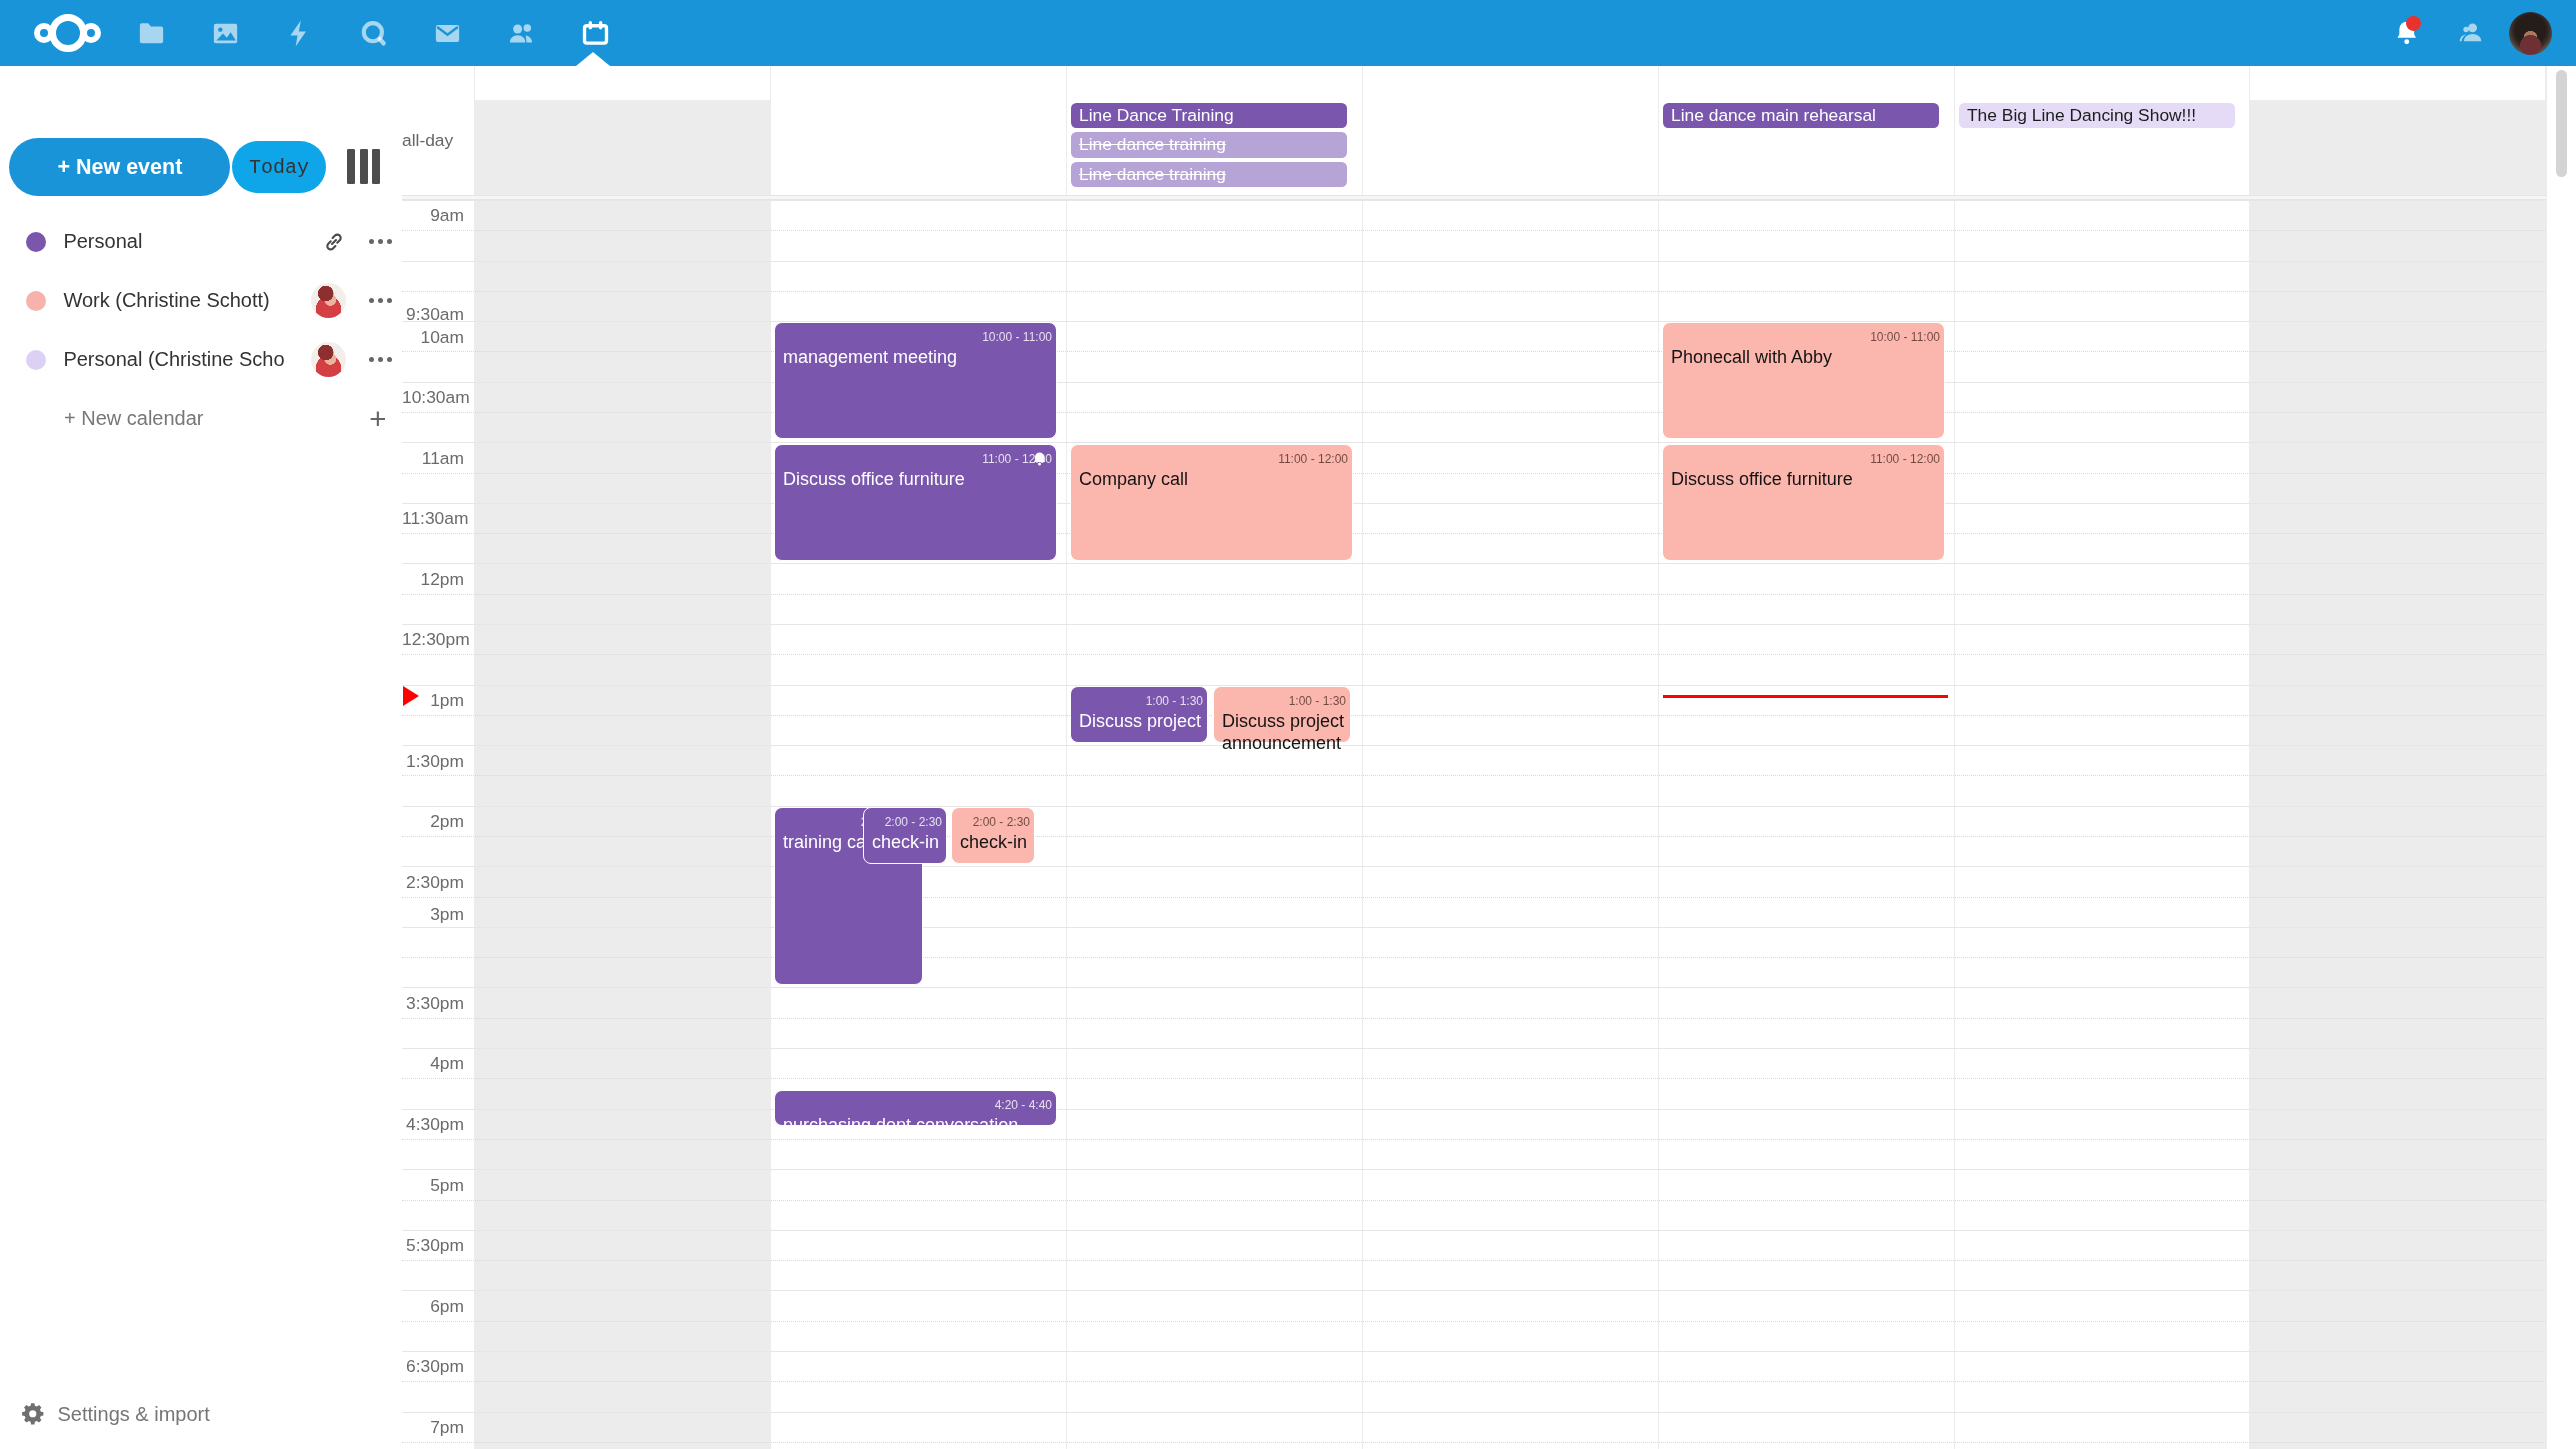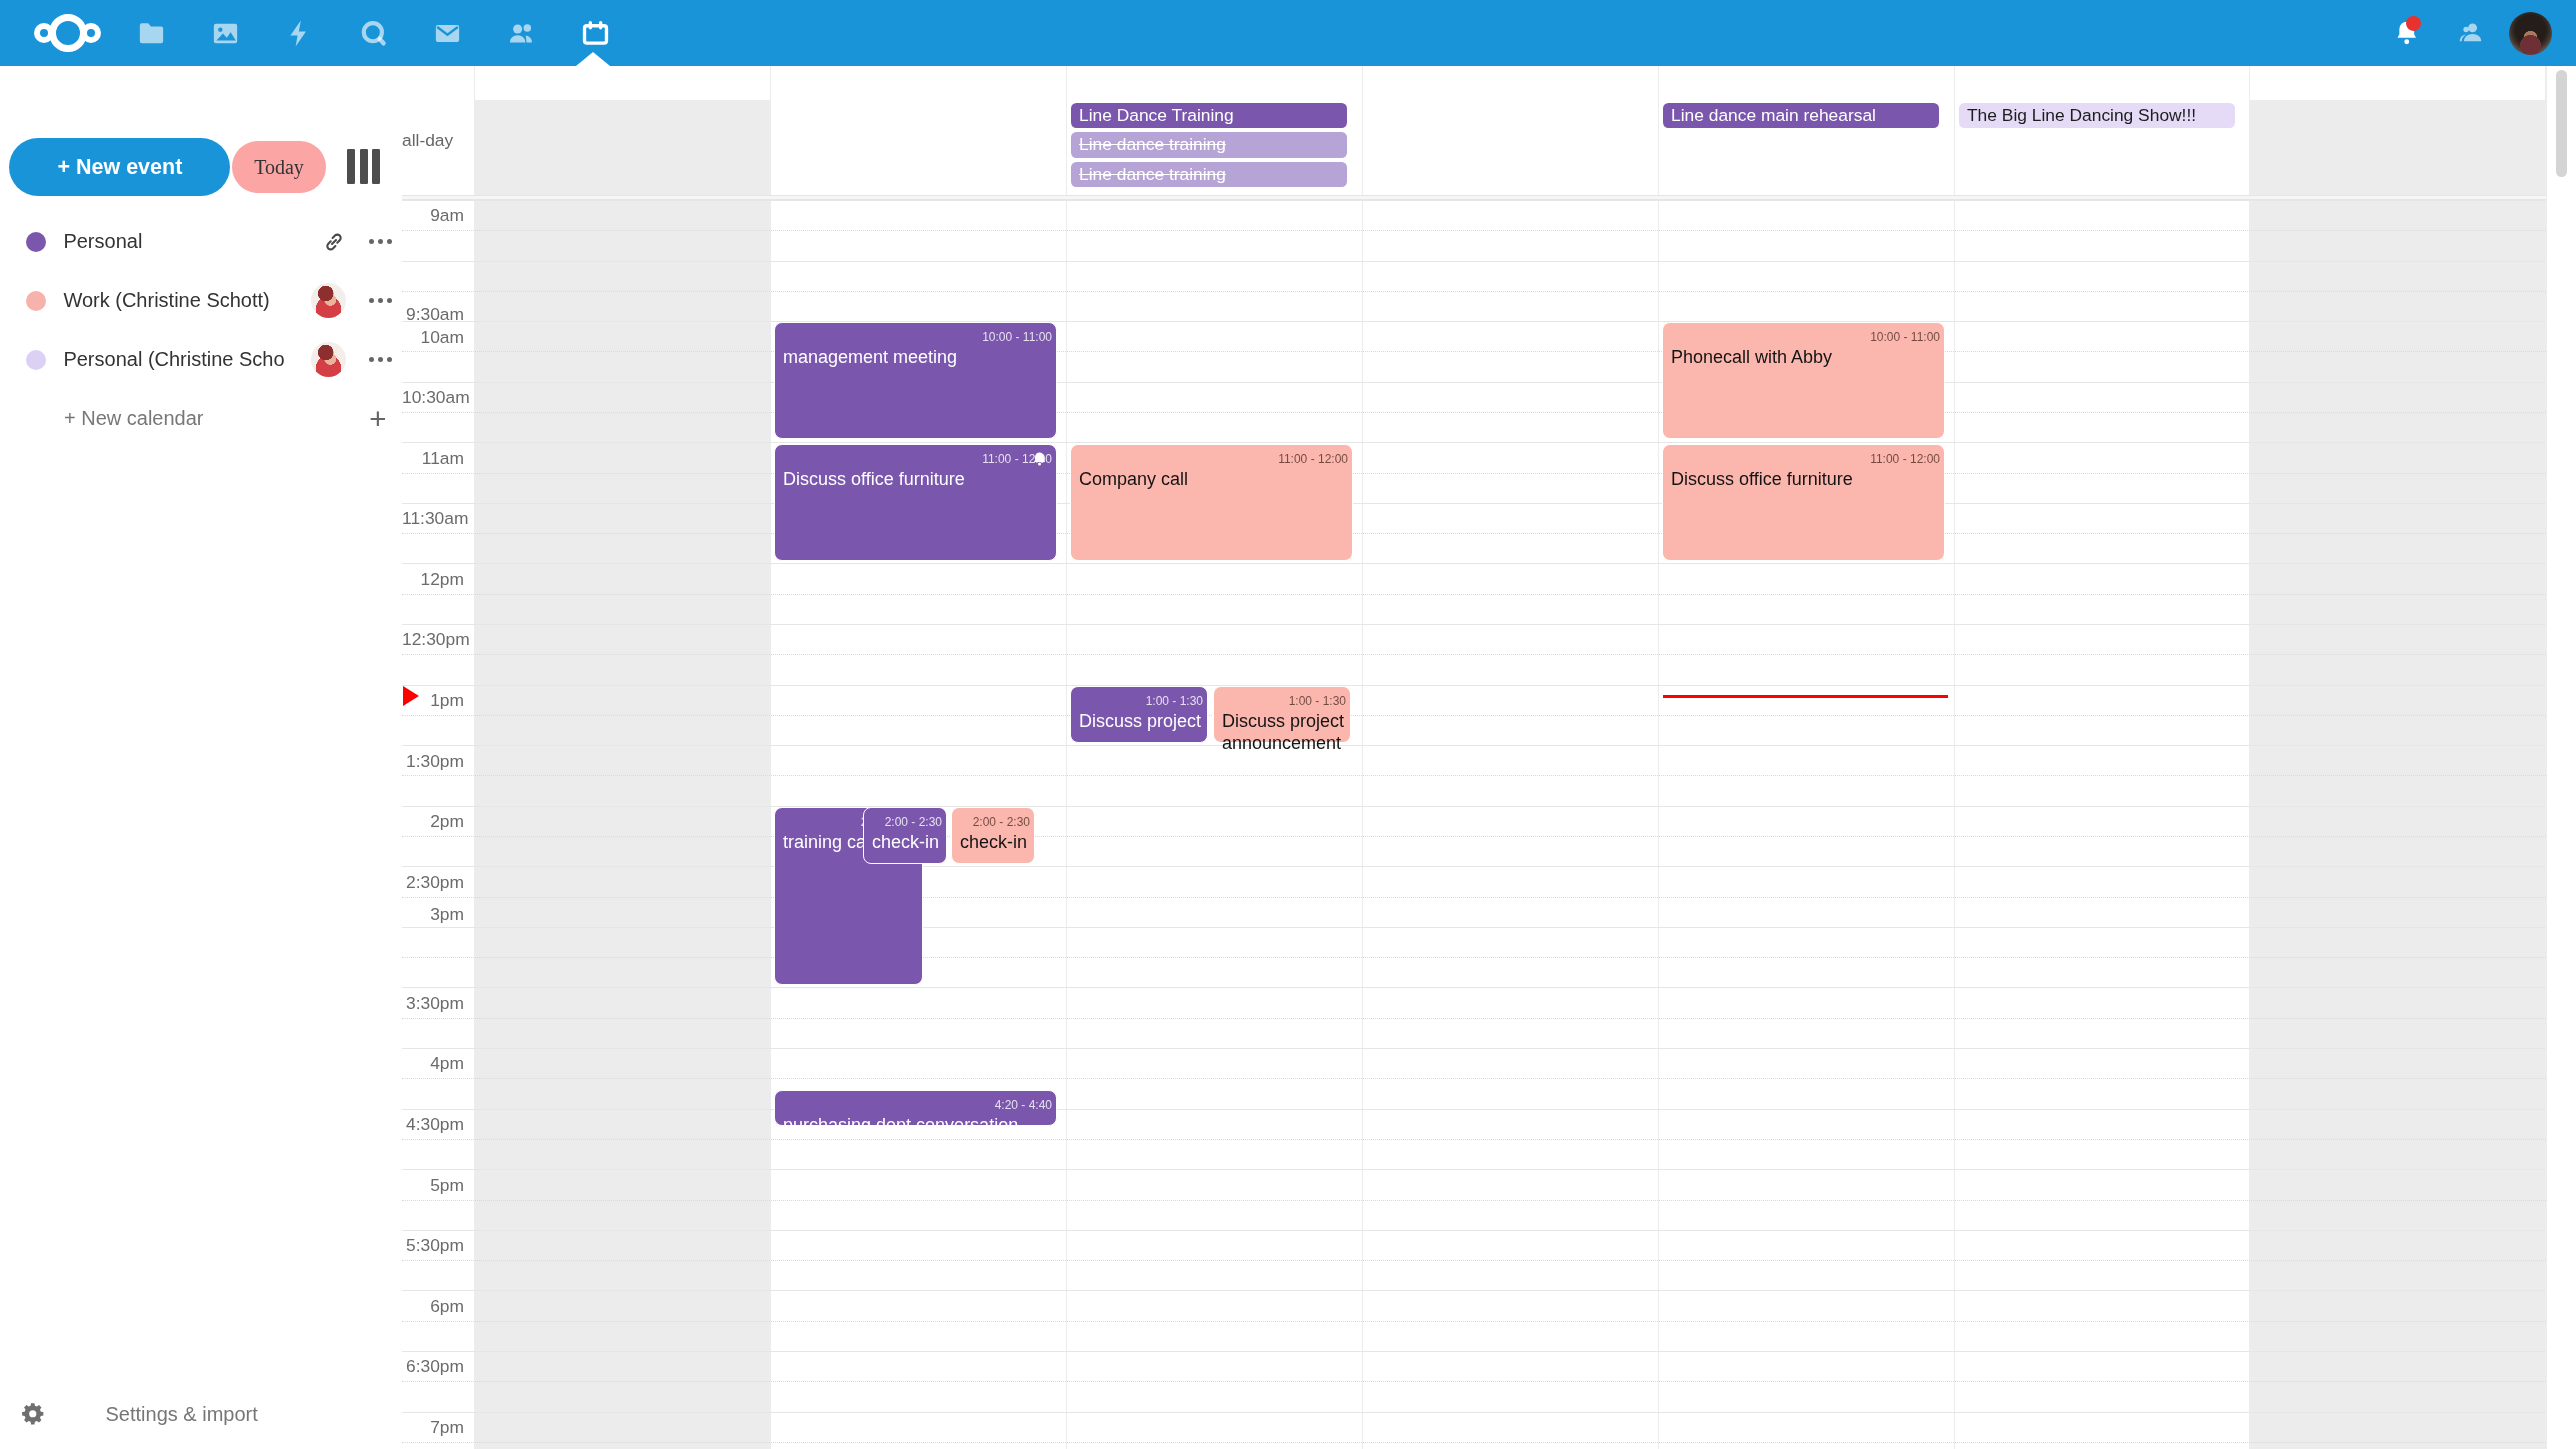--- a/index.html
+++ b/index.html
@@ -34,37 +34,37 @@
   .week-pill .nav.next { border-left:1.3px solid #dcdcdc; }
   .week-pill .wk-label { flex:1; display:flex; align-items:center; justify-content:center;
                          font-size:21px; color:#222; cursor:pointer; }
   .chev { width:13.4px; height:13.4px; border-top:2px solid #333; border-right:2px solid #333; }
   .chev.left { transform:rotate(-135deg); }
   .chev.right { transform:rotate(45deg); }
   .btn-new-event { position:absolute; left:9.4px; top:72px; width:221px; height:58px; border:none; border-radius:29px;
                    background:#1994d9; color:#fff; font-size:21.5px; font-weight:bold; cursor:pointer;
                    font-family:"Liberation Sans",sans-serif; }
   .btn-today { position:absolute; left:232px; top:75px; width:94px; height:52px; border:none; border-radius:26px;
-               background:#fca5a5; color:#333; font-size:20px; cursor:pointer; font-family:Liberation Serif, serif; }
+               background:#0ea5e9; color:#333; font-size:20px; cursor:pointer; font-family:Liberation Mono, monospace; }
   .view-toggle { position:absolute; left:347px; top:83px; display:flex; gap:4.7px; cursor:pointer; }
   .view-toggle i { width:8px; height:35px; background:#4d4d4d; border-radius:1.3px; }
   .cal-list { position:absolute; left:0; top:146px; width:402px;margin-left:6px; }
   .cal-item { position:relative; height:59px; display:flex; align-items:center; padding-left:20px; cursor:pointer; }
   .cal-dot { width:20px; height:20px; border-radius:50%; flex:0 0 20px; }
   .cal-name { margin-left:17.4px; font-size:20px; color:#333; white-space:nowrap; overflow:hidden; max-width:221px; }
   .cal-right { position:absolute; right:16px; display:flex; align-items:center; gap:23px; }
   .mini-avatar { width:35px; height:35px; border-radius:50%;
     background:radial-gradient(circle at 42% 30%, #8e2f2f 0 24%, transparent 25%),
                radial-gradient(circle at 55% 48%, #e8b49b 0 22%, transparent 23%),
                radial-gradient(circle at 50% 75%, #d33f45 0 40%, #f4eeea 41%); }
   .dots-menu { display:flex; gap:3.4px; cursor:pointer; }
   .dots-menu i { width:5.4px; height:5.4px; border-radius:50%; background:#666; }
   .new-cal { padding-left:58px; font-size:20px; color:#777; height:59px; display:flex; align-items:center; cursor:pointer; position:relative; }
   .new-cal .plus { position:absolute; right:21.5px; font-size:29.5px; color:#666; font-weight:normal; }
-  .settings { position:absolute; left:0; bottom:14.8px; width:402px; height:40px; display:flex; align-items:center; padding-left:20px; cursor:pointer;gap:48px; }
+  .settings { position:absolute; left:0; bottom:14.8px; width:402px; height:40px; display:flex; align-items:center; padding-left:20px; cursor:pointer; }
   .settings svg { width:25.5px; height:25.5px; }
   .settings span { margin-left:12px; font-size:20px; color:#767676; }
 
   
   .main { position:absolute; left:402px; top:66px; right:0; bottom:0; background:#fff; }
   .vline { position:absolute; top:0; bottom:0; width:0.7px; background:#ececec; z-index:1; }
   .wkend { position:absolute; top:34px; bottom:0; background:#ececec; z-index:0; }
   .day-header { position:absolute; left:0; top:0; right:30px; height:34px; display:flex; z-index:3; background:transparent; }
   .dh-gutter { width:72px; }
   .dh-cell { width:296px; display:flex; align-items:center; justify-content:center; font-size:18px; color:#555; cursor:pointer; }

